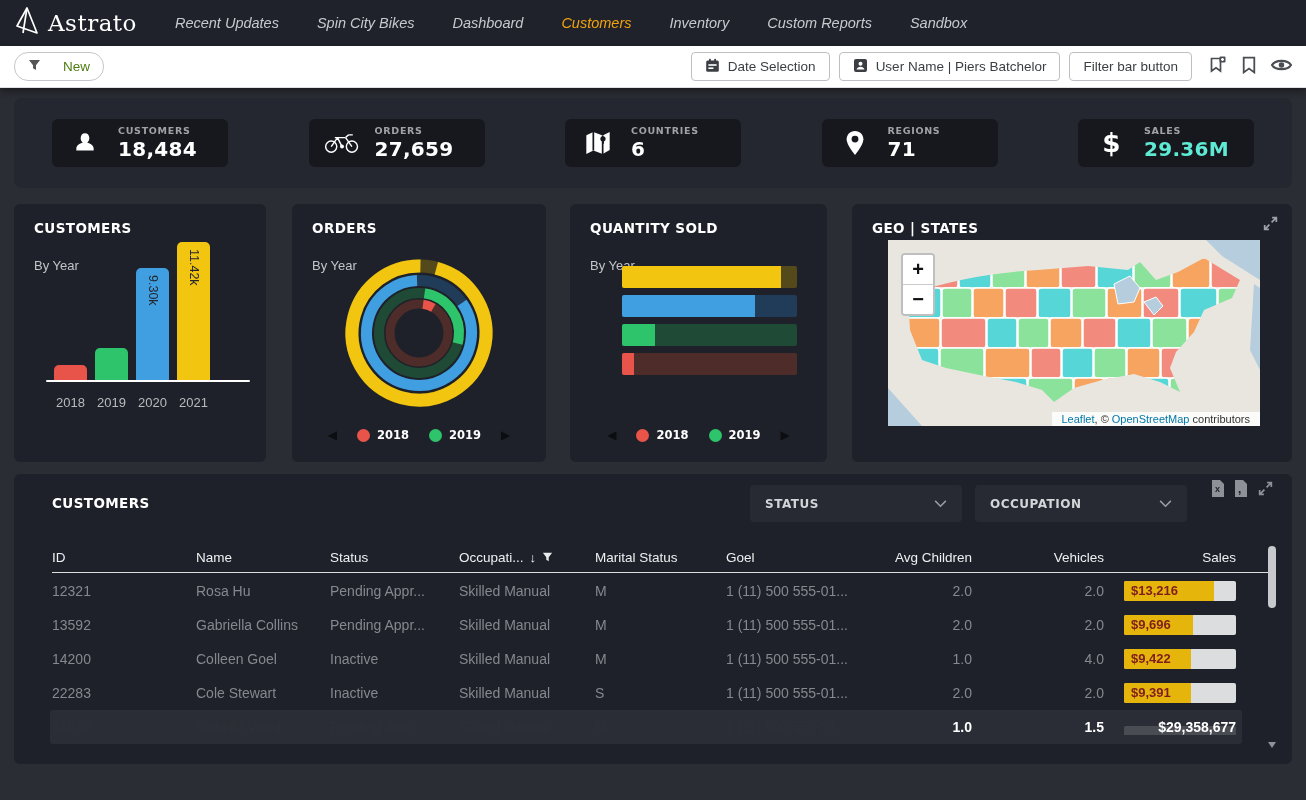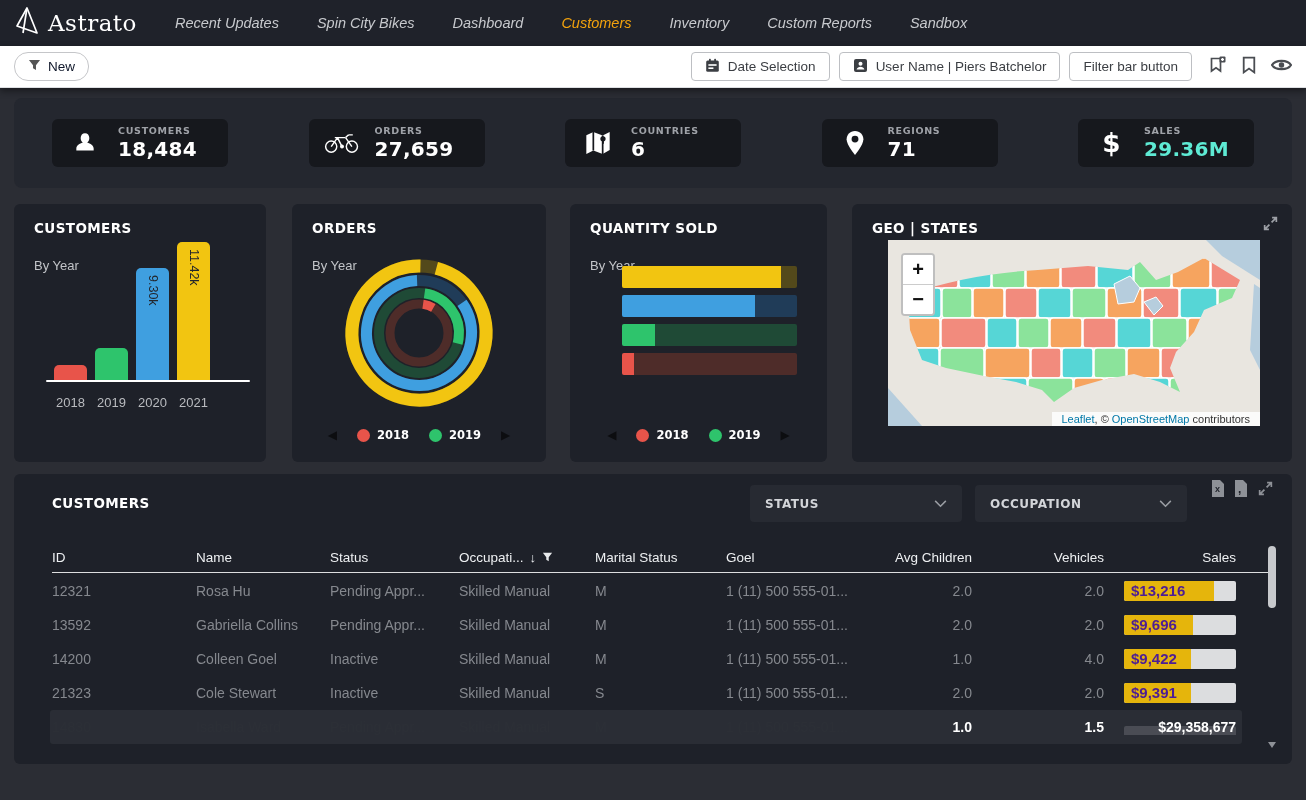--- a/index.html
+++ b/index.html
@@ -11,22 +11,22 @@
     display:flex;align-items:center;padding:0 14px;box-sizing:border-box;}
   .logo{display:flex;align-items:center;gap:8px;color:#fff;}
   .logo-text{font-family:"DejaVu Serif",serif;font-size:23px;letter-spacing:.5px;}
   .nav-item{margin-left:38px;color:#c7c9cd;font-size:14.5px;cursor:pointer;white-space:nowrap;font-style:italic;}
   .nav-item.active{color:#f2a20d;}
 
   
   .toolbar{position:absolute;left:0;top:46px;width:100%;height:42px;background:#ffffff;
     border-bottom:1px solid #dddfe2;box-shadow:0 3px 7px rgba(0,0,0,.45);
     display:flex;align-items:center;padding:0 14px;box-sizing:border-box;z-index:5;}
-  .pill{display:flex;align-items:center;gap:7px;height:27px;padding:0 13px;border:1px solid #c5c6c9;
-    border-radius:14px;color:#0f172a;font-size:13.5px;background:#fff;}
+  .pill{display:flex;align-items:center;gap:22px;height:27px;padding:0 13px;border:1px solid #c5c6c9;
+    border-radius:14px;color:#4d7c0f;font-size:13.5px;background:#fff;}
   .tb-right{margin-left:auto;display:flex;align-items:center;}
   .tbtn{display:flex;align-items:center;gap:8px;height:27px;padding:0 13px;margin-left:9px;
     border:1px solid #bdbfc3;border-radius:4px;background:#fff;color:#3b3e43;font-size:13.5px;white-space:nowrap;}
   .tb-icons{display:flex;align-items:center;gap:14px;margin-left:16px;color:#4a4d52;}
 
   
   .kpis{position:absolute;left:14px;top:98px;width:1278px;height:90px;background:#24272f;border-radius:8px;
     display:flex;align-items:center;justify-content:space-between;padding:0 38px;box-sizing:border-box;}
   .kpi{width:176px;height:48px;background:#16181d;border-radius:6px;display:flex;align-items:center;
     gap:15px;padding:0 15px;box-sizing:border-box;}
@@ -93,21 +93,21 @@
     align-items:center;}
   .thead{position:absolute;left:38px;top:68px;width:1222px;height:30px;color:#eef0f2;font-size:13.5px;
     border-bottom:1.5px solid rgba(255,255,255,.85);}
   .th{display:flex;align-items:center;gap:6px;cursor:pointer;}
   .th.r,.td.r{justify-content:flex-end;text-align:right;}
   .trow{position:absolute;left:38px;width:1222px;height:34px;color:#85888e;font-size:14px;cursor:pointer;}
   .td{display:flex;align-items:center;white-space:nowrap;overflow:hidden;}
   .sales-wrap{position:relative;width:112px;height:20px;background:#dcdddf;border-radius:2px;
     overflow:hidden;justify-self:end;}
   .sales-fill{position:absolute;left:0;top:0;bottom:0;background:#e5b50c;}
-  .sales-txt{position:absolute;left:7px;top:0;line-height:20px;font-size:15px;color:#4c1d95;font-weight:bold;}
+  .sales-txt{position:absolute;left:7px;top:0;line-height:20px;font-size:13px;color:#7f1d1d;font-weight:bold;}
   .ghost{opacity:.25;}
   .totals-bg{position:absolute;left:36px;top:236px;width:1192px;height:34px;
     background:rgba(43,46,54,.93);border-radius:3px;}
   .totals{position:absolute;left:38px;top:236px;width:1222px;height:34px;color:#fff;
     font-weight:bold;font-size:14px;}
   .totals .dimbar{position:absolute;right:20px;top:7px;width:112px;height:20px;
     background:rgba(222,223,225,.18);border-radius:2px;}
   .scrollbar{position:absolute;right:16px;top:70px;width:8px;height:196px;}
   .sb-thumb{position:absolute;left:0;top:2px;width:8px;height:62px;background:#c7c9cc;border-radius:4px;}
   .sb-arrow{position:absolute;left:0;bottom:-8px;width:0;height:0;border-left:4px solid transparent;
@@ -529,21 +529,21 @@
           <div class="td r">1.0</div>
           <div class="td r">4.0</div>
           <div class="td r">
             <div class="sales-wrap">
               <div class="sales-fill" style="width: 60%;"></div>
               <span class="sales-txt">$9,422</span>
             </div>
           </div>
         </div>
         <div class="tgrid trow" style="top: 202px;">
-          <div class="td">21323</div>
+          <div class="td">22283</div>
           <div class="td">Cole Stewart</div>
           <div class="td">Inactive</div>
           <div class="td">Skilled Manual</div>
           <div class="td">S</div>
           <div class="td">1 (11) 500 555-01...</div>
           <div class="td r">2.0</div>
           <div class="td r">2.0</div>
           <div class="td r">
             <div class="sales-wrap">
               <div class="sales-fill" style="width: 60%;"></div>

